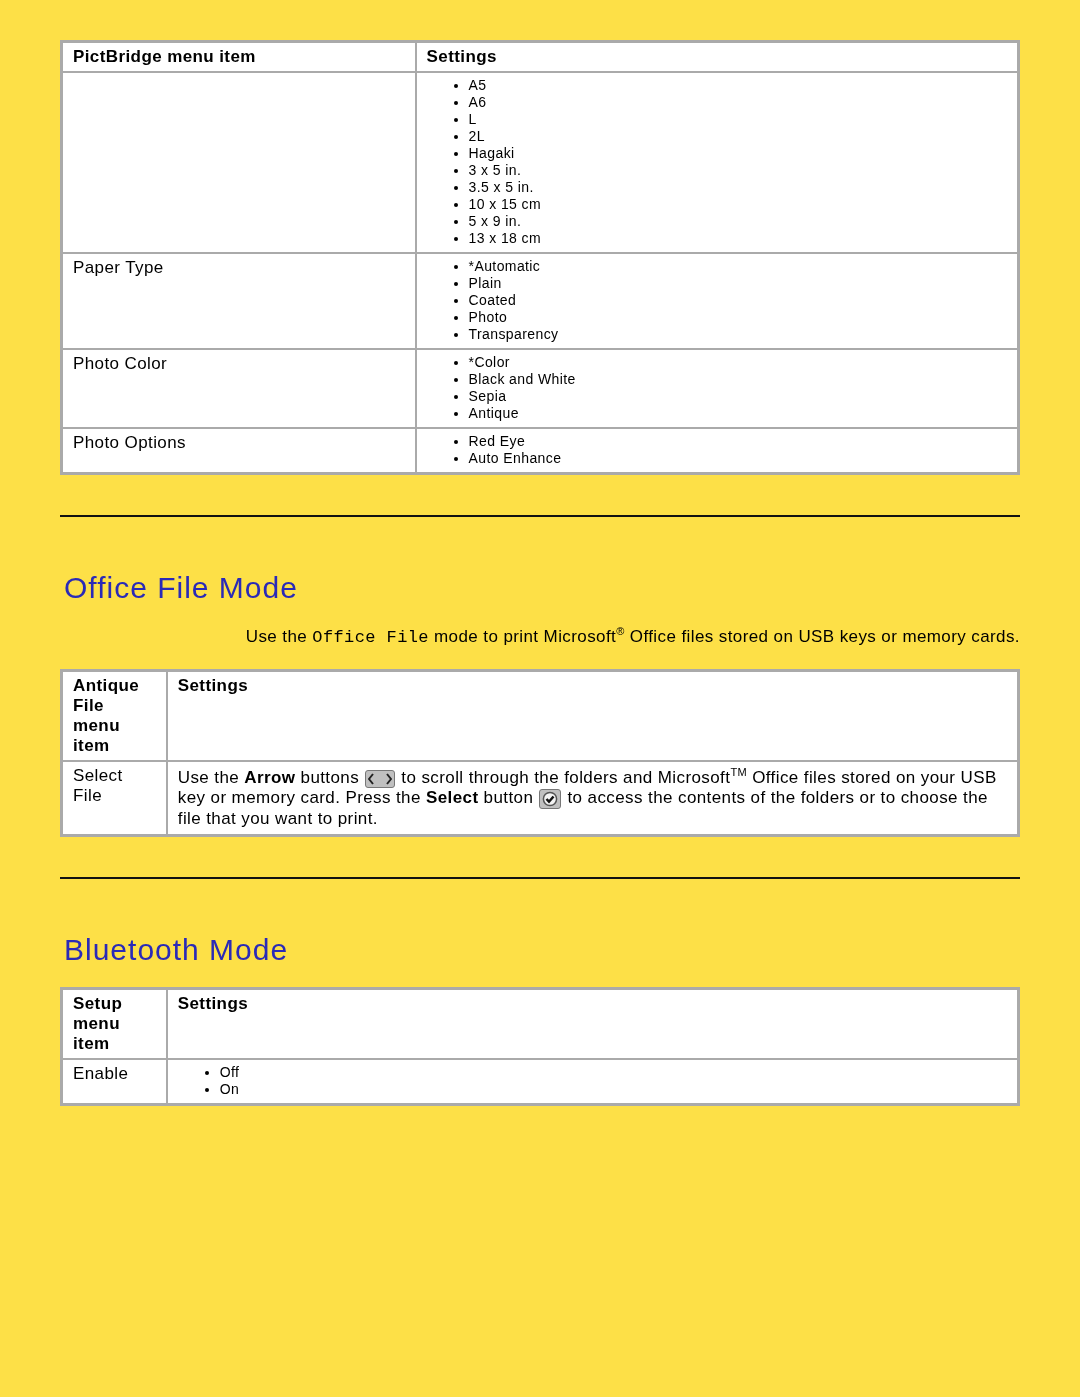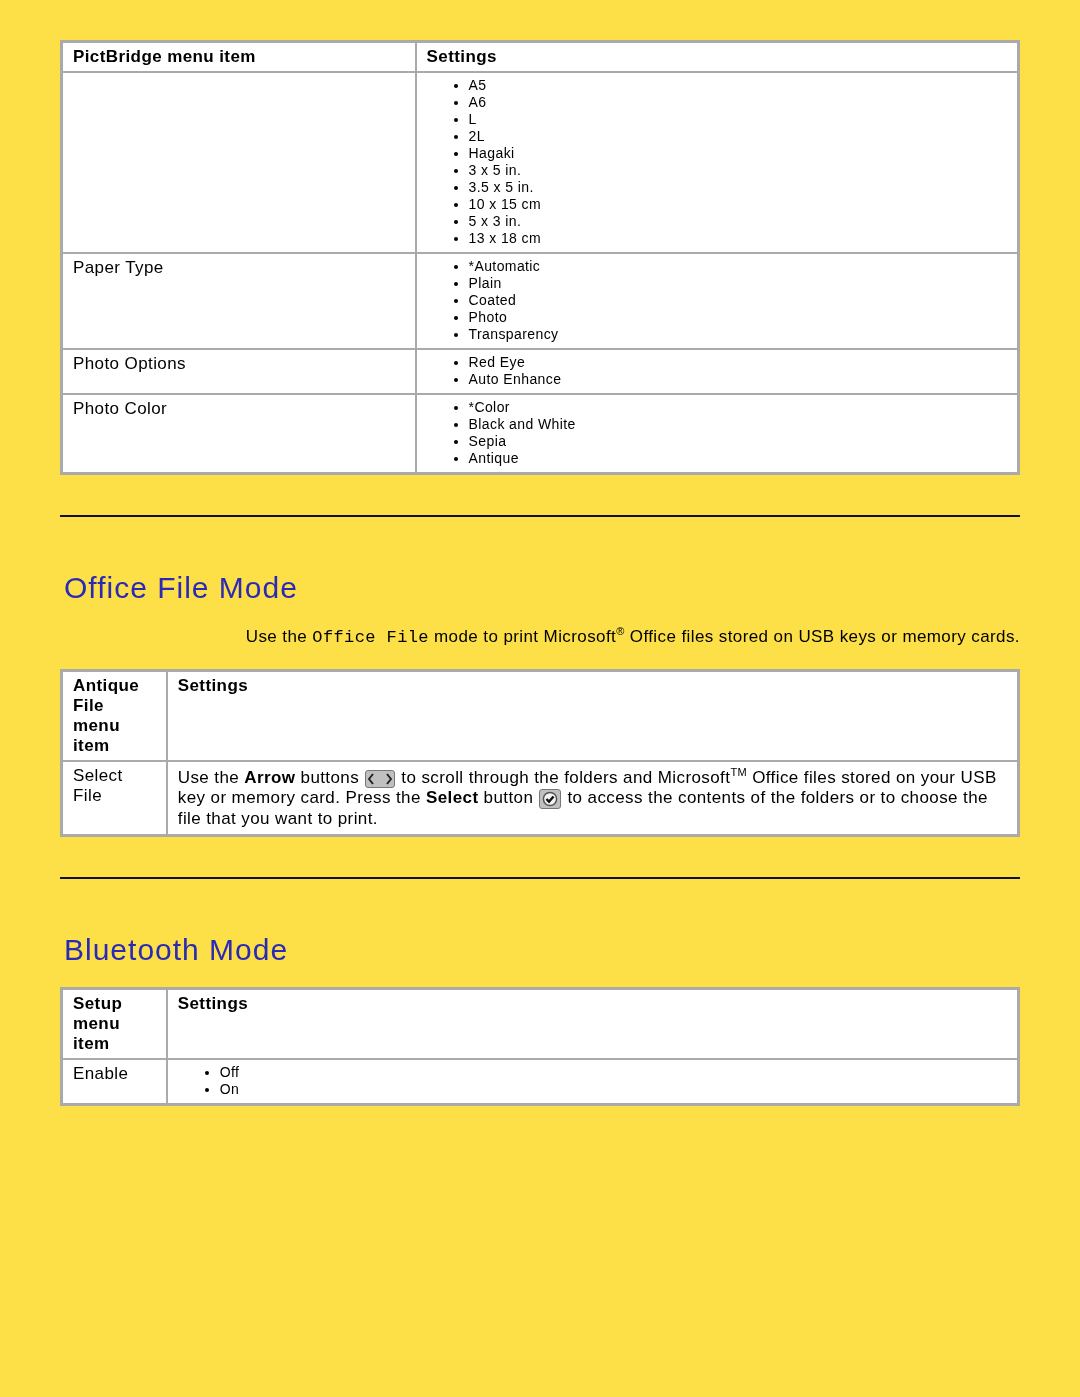--- a/index.html
+++ b/index.html
@@ -128,54 +128,54 @@
       <td>
         <ul class="opts">
           <li>A5</li>
           <li>A6</li>
           <li>L</li>
           <li>2L</li>
           <li>Hagaki</li>
           <li>3 x 5 in.</li>
           <li>3.5 x 5 in.</li>
           <li>10 x 15 cm</li>
-          <li>5 x 3 in.</li>
+          <li>5 x 9 in.</li>
           <li>13 x 18 cm</li>
         </ul>
       </td>
     </tr>
     <tr>
       <td>Paper Type</td>
       <td>
         <ul class="opts">
           <li>*Automatic</li>
           <li>Plain</li>
           <li>Coated</li>
           <li>Photo</li>
           <li>Transparency</li>
         </ul>
       </td>
     </tr>
     <tr>
-      <td>Photo Options</td>
-      <td>
-        <ul class="opts">
-          <li>Red Eye</li>
-          <li>Auto Enhance</li>
-        </ul>
-      </td>
-    </tr>
-    <tr>
       <td>Photo Color</td>
       <td>
         <ul class="opts">
           <li>*Color</li>
           <li>Black and White</li>
           <li>Sepia</li>
           <li>Antique</li>
+        </ul>
+      </td>
+    </tr>
+    <tr>
+      <td>Photo Options</td>
+      <td>
+        <ul class="opts">
+          <li>Red Eye</li>
+          <li>Auto Enhance</li>
         </ul>
       </td>
     </tr>
   </tbody>
     </table>
 
   <hr class="sep">
 
   <h2 class="section">Office File Mode</h2>
 

